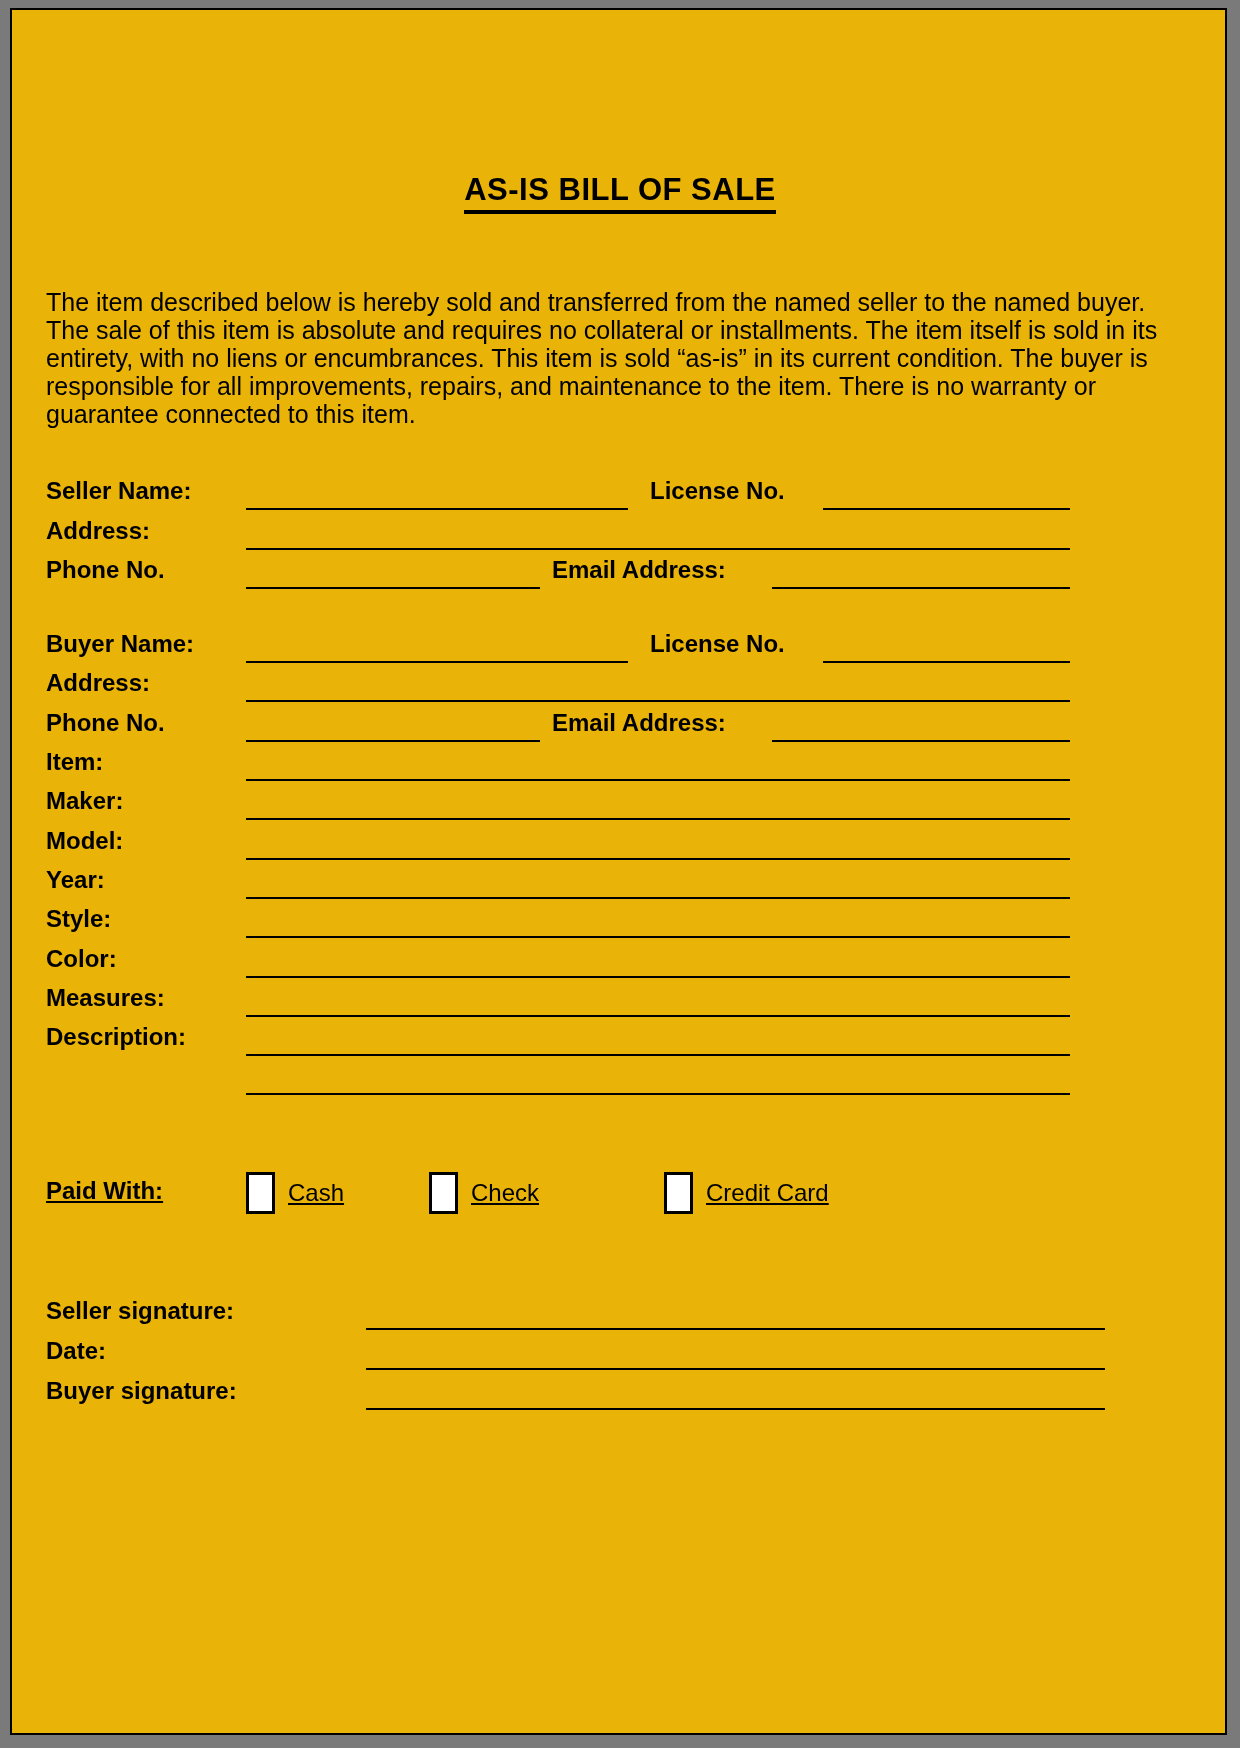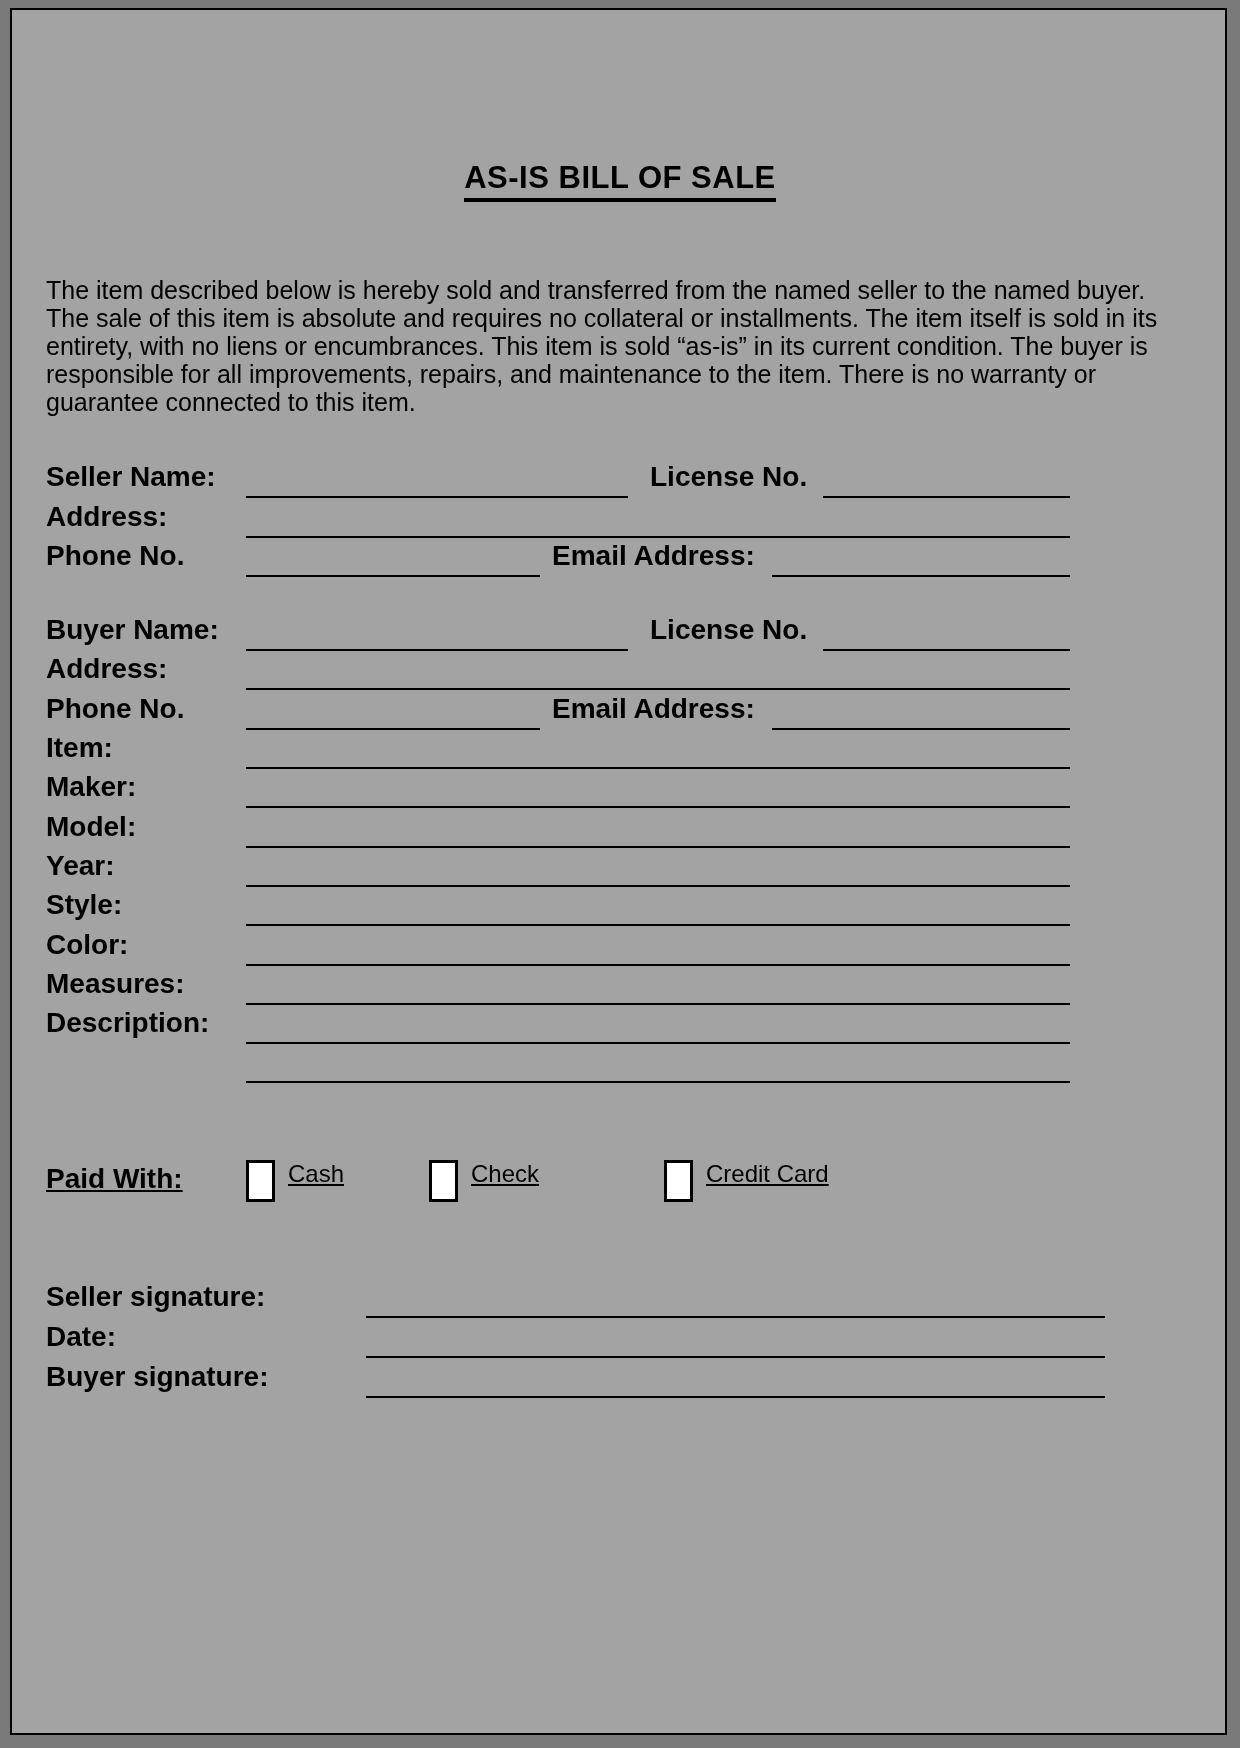--- a/index.html
+++ b/index.html
@@ -11,23 +11,23 @@
   }
   .frame {
     width: 1240px;
     height: 1748px;
     padding: 8px 13px 13px 10px;
     background: #7a7a7a;
   }
   .page {
     width: 100%;
     height: 100%;
-    background: #a3a3a3;
+    background: #eab308;
     border: 2px solid #000;
-    padding: 4px 31px 0 34px;
+    padding: 16px 31px 0 34px;
     overflow: hidden;
   }
   .title-wrap { text-align: center; padding-top: 146px; }
   .doc-title {
     display: inline-block;
     font-size: 31px;
     font-weight: bold;
     letter-spacing: 0.5px;
     border-bottom: 4px solid #000;
     padding-bottom: 2px;
@@ -35,21 +35,21 @@
   .intro {
     margin-top: 74px;
     font-size: 25px;
     line-height: 28px;
     max-width: 1115px;
   }
   .rows { margin-right: 124px; }           
   .field-row { display: flex; align-items: flex-end; height: 39.3px; }
   .lbl {
     font-weight: bold;
-    font-size: 28px;
+    font-size: 24px;
     white-space: nowrap;
     padding-bottom: 5px;
   }
   .c1 { width: 200px; }                    
   .c-lic { width: 195px; padding-left: 22px; }  
   .c-em  { width: 232px; padding-left: 12px; }  
   .line { border-bottom: 2px solid #000; flex: 1; height: 12px; }
   .line.fixed1 { flex: none; width: 382px; }    
   .line.fixed2 { flex: none; width: 294px; }    
   .spacer { width: 200px; flex: none; }
@@ -57,21 +57,21 @@
   .gap-buyer  { margin-top: 35px; }
   .sale-row { margin-top: 33px; margin-right: 199px; }  
   .paid-row {
     margin-top: 73px;
     display: flex;
     align-items: center;
     height: 50px;
     text-decoration: underline;
   }
   .paid-lbl { width: 200px; }
-  .opt { display: flex; align-items: flex-start; }
+  .opt { display: flex; align-items: center; }
   .opt-1 { width: 183px; }
   .opt-2 { width: 235px; }
   .opt-3 { width: 290px; }
   .checkbox {
     width: 29px;
     height: 42px;
     border: 3px solid #000;
     background: #fff;
     margin-right: 13px;
     flex: none;

